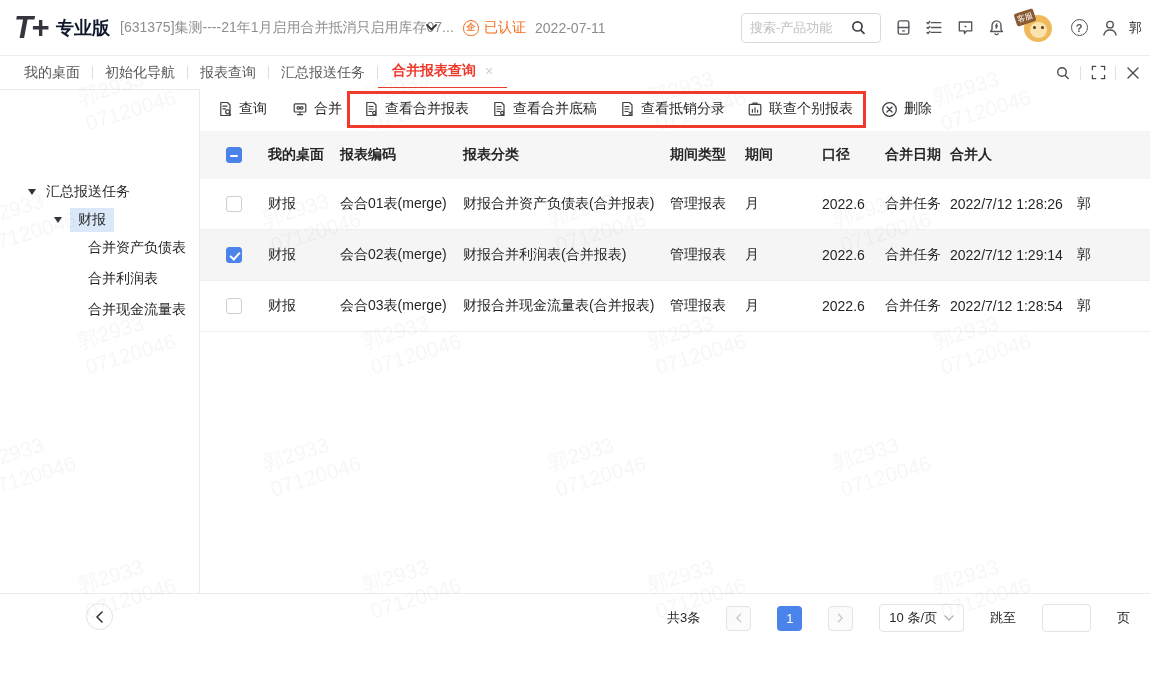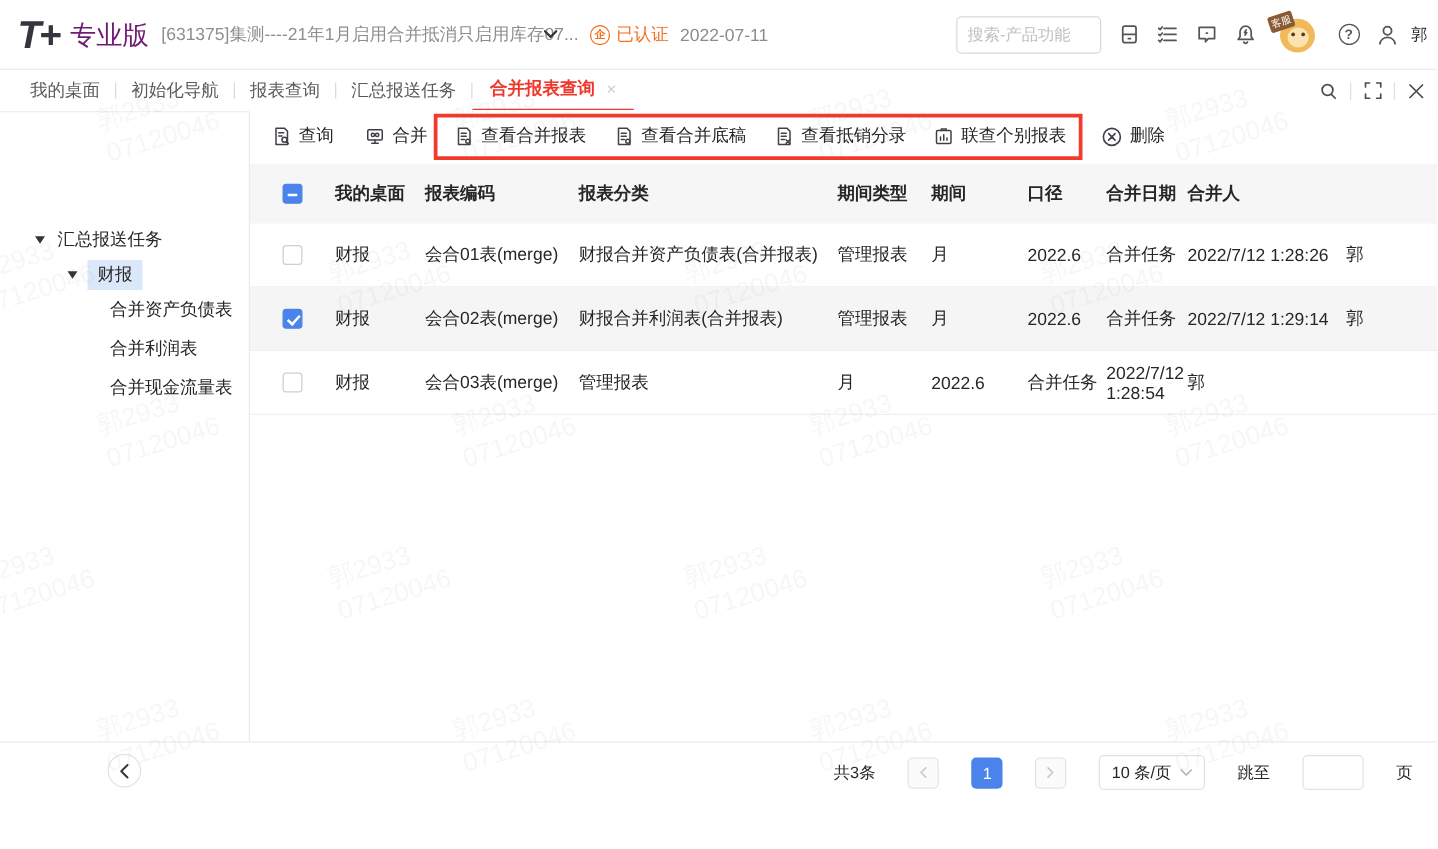--- a/index.html
+++ b/index.html
@@ -3,28 +3,28 @@
 <meta charset="utf-8">
 <style>
   * { margin:0; padding:0; box-sizing:border-box; }
   html,body { width:1150px; height:679px; }
   body { font-family:"Liberation Sans","DejaVu Sans",sans-serif; background:#fff; color:#262626; overflow:hidden; position:relative; }
   .screen { position:relative; width:1150px; height:679px; background:#fff; }
 
   
   .topbar { position:absolute; top:0; left:0; right:0; height:56px; border-bottom:1px solid #ededed; display:flex; align-items:center; padding:0 8px 0 14px; background:#fff; }
   .logo { font-style:italic; font-weight:800; font-size:31px; color:#35353d; letter-spacing:-2px; line-height:1; }
-  .edition { font-size:21px; font-weight:400; color:#701a75; margin-left:9px; }
+  .edition { font-size:18px; font-weight:700; color:#0f172a; margin-left:9px; }
   .org { display:flex; align-items:center; margin-left:10px; cursor:pointer; }
   .org-title { font-size:14px; color:#8e8e8e; max-width:300px; white-space:nowrap; }
   .org .chev { margin-left:6px; }
   .cert { display:flex; align-items:center; gap:5px; margin-left:26px; color:#f66f1e; font-size:14px; }
   .cert-icon { width:16px; height:16px; border:1.5px solid #f66f1e; border-radius:50% 50% 45% 45%; font-size:9px; display:flex; align-items:center; justify-content:center; color:#f66f1e; font-weight:700; }
   .hdr-date { font-size:14px; color:#8c8c8c; margin-left:9px; }
-  .search { margin-left:auto; width:116px; height:30px; border:1px solid #d9d9d9; border-radius:4px; display:flex; align-items:center; padding:0 8px; background:#fff; }
+  .search { margin-left:auto; width:140px; height:30px; border:1px solid #d9d9d9; border-radius:4px; display:flex; align-items:center; padding:0 8px; background:#fff; }
   .search input { border:none; outline:none; width:100px; font-size:13px; color:#333; font-family:inherit; }
   .search input::placeholder { color:#bfbfbf; }
   .hicon { width:18px; height:18px; margin-left:13px; display:flex; align-items:center; justify-content:center; cursor:pointer; flex:none; }
   .hicon svg { stroke:#54555a; fill:none; stroke-width:1.3; stroke-linecap:round; stroke-linejoin:round; }
   .mascot { position:relative; width:42px; height:36px; margin-left:10px; cursor:pointer; flex:none; }
   .mascot .face { position:absolute; left:9px; top:5px; width:28px; height:27px; background:#f0b95a; border-radius:50%; }
   .mascot .inner { position:absolute; left:15px; top:12px; width:17px; height:16px; background:#fbe3b0; border-radius:50%; }
   .mascot .eye { position:absolute; width:3px; height:3px; background:#5a3b17; border-radius:50%; top:16px; }
   .mascot .eye.l { left:18px; } .mascot .eye.r { left:26px; }
   .mascot .sign { position:absolute; left:0; top:1px; width:20px; height:13px; background:#8a5a33; border-radius:2px; transform:rotate(-18deg); color:#fff; font-size:8px; line-height:13px; text-align:center; }
@@ -330,20 +330,21 @@
       <div>2022/7/12 1:29:14</div>
       <div>郭</div>
     </div>
 
     <div class="trow tbody-row">
       <div class="cellcb">
           <span class="cb"></span>
         </div>
       <div>财报</div>
       <div>会合03表(merge)</div>
+      <div>财报合并现金流量表(合并报表)</div>
       <div>管理报表</div>
       <div>月</div>
       <div>2022.6</div>
       <div>合并任务</div>
       <div>2022/7/12 1:28:54</div>
       <div>郭</div>
     </div>
   </div>
 
   <div class="footline"></div>

